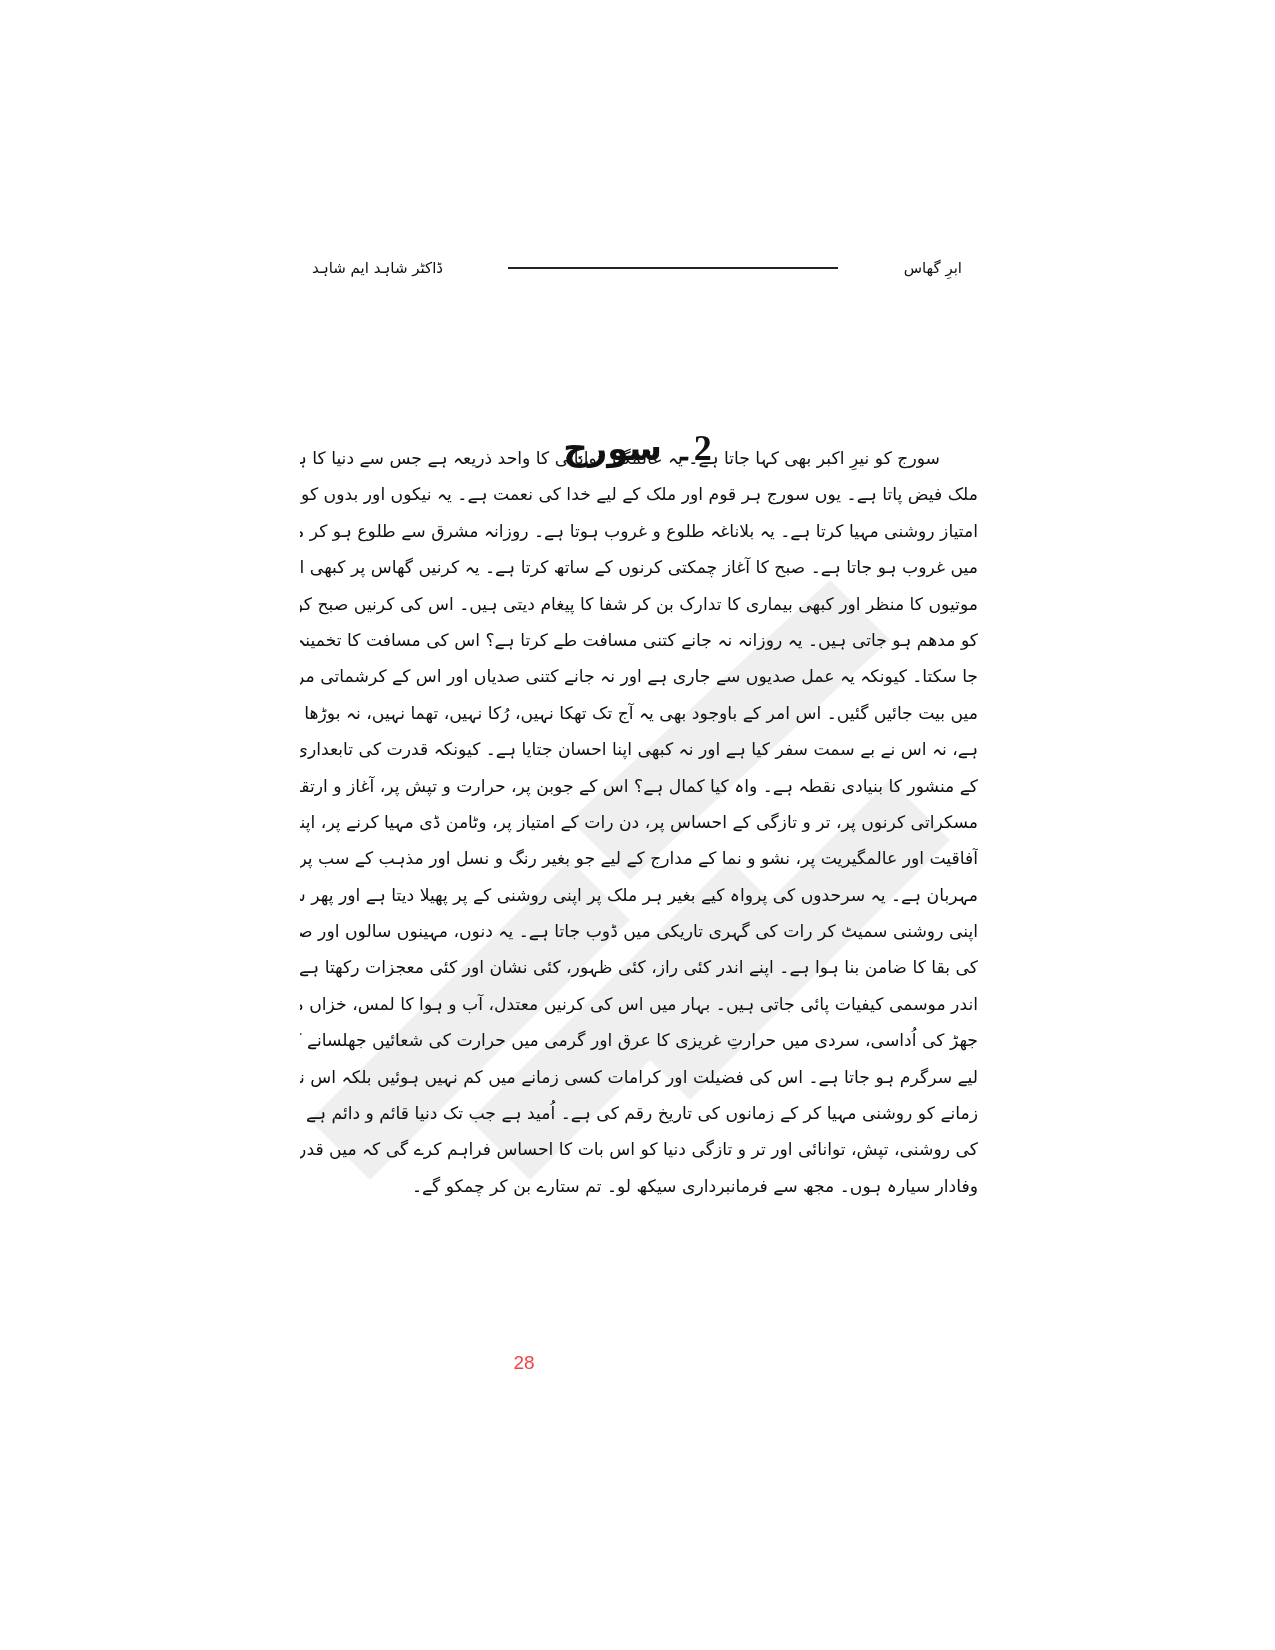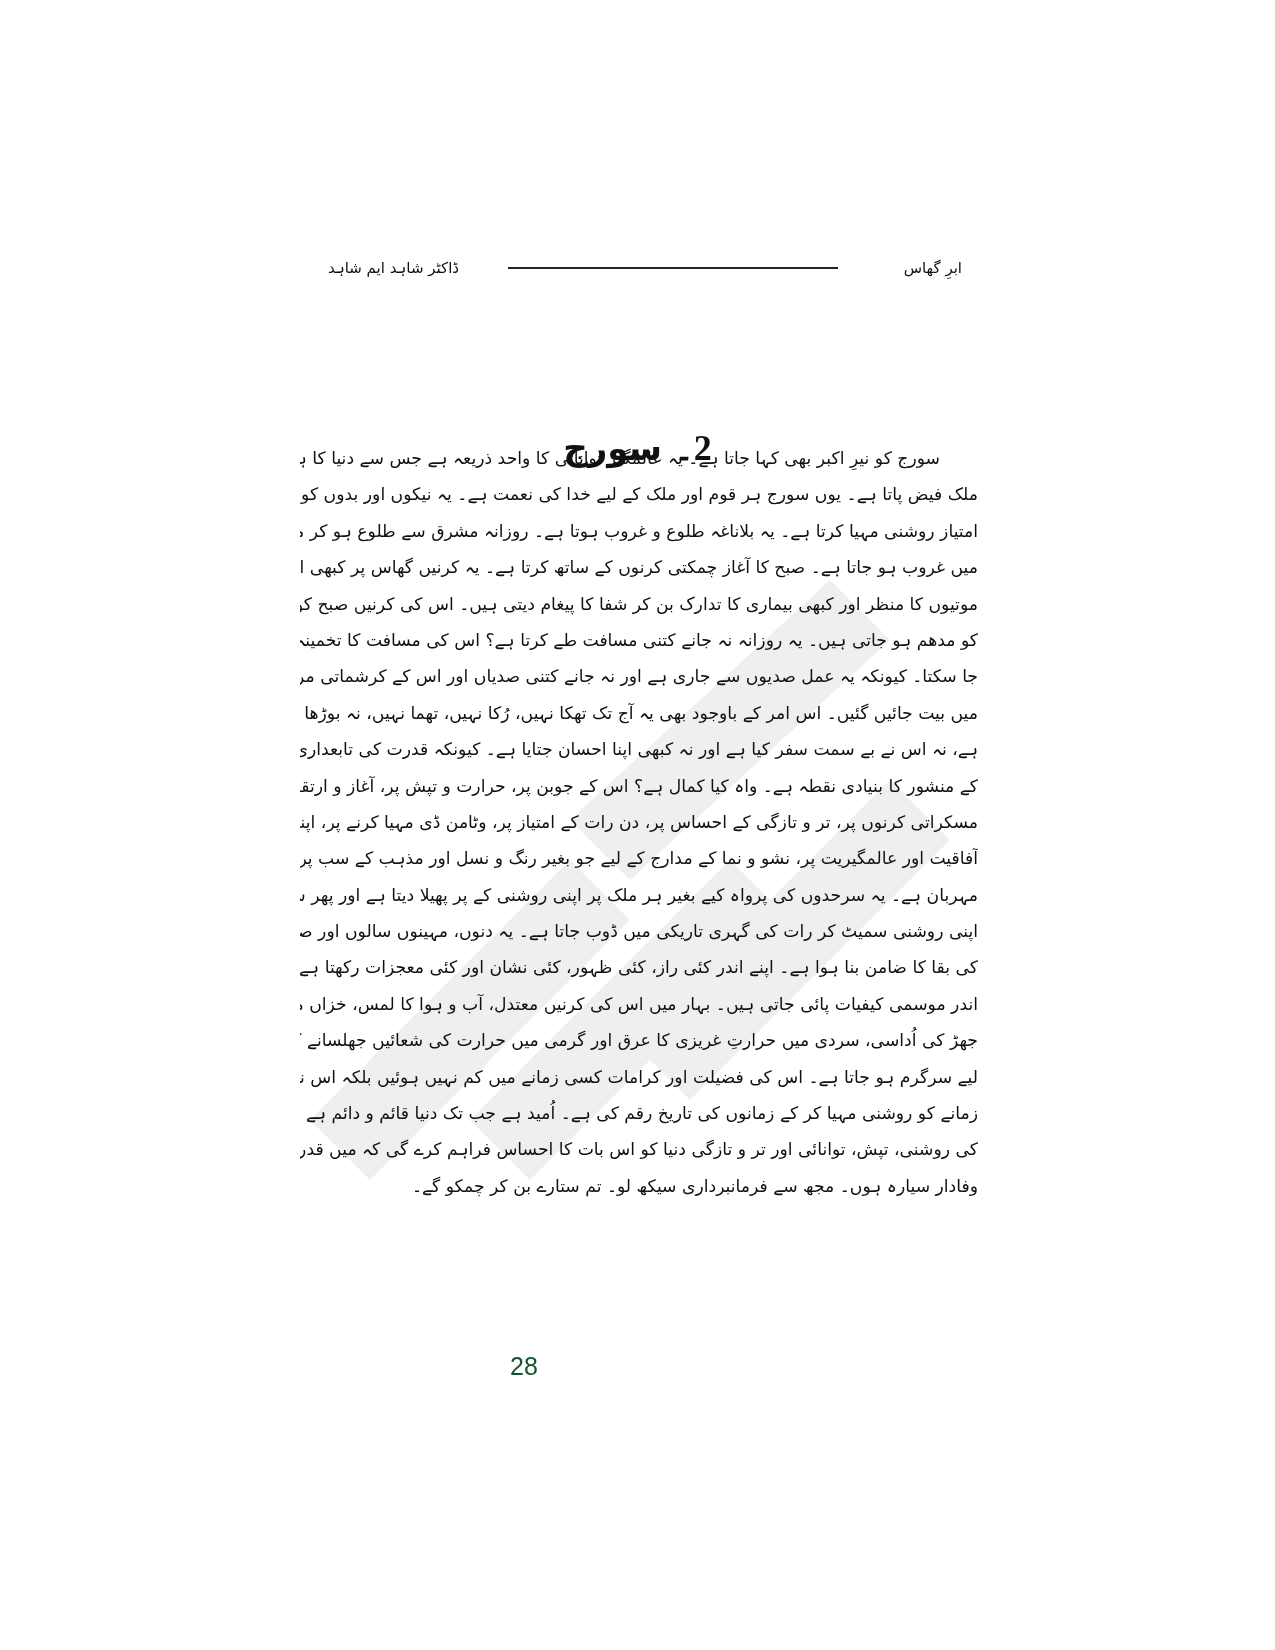--- a/index.html
+++ b/index.html
@@ -42,21 +42,20 @@
       direction: rtl;
       display: flex;
       align-items: center;
       justify-content: space-between;
     }
     .running-header .hdr-text {
       font-family: "DejaVu Sans", sans-serif;
       font-size: 15px;
       white-space: nowrap;
       color: #111;
-      margin-left: 16px;
     }
     .running-header .hdr-rule {
       flex: 0 0 auto;
       width: 330px;
       height: 0;
       border-top: 2px solid #222;
       margin: 0 14px;
     }
     
     .chapter-title {
@@ -105,22 +104,22 @@
       padding-right: 38px;
     }
     
     .page-number {
       position: absolute;
       left: 0;
       top: 1352px;
       width: 1048px;
       text-align: center;
       font-family: "Liberation Sans", sans-serif;
-      font-size: 25px;
-      color: #14532d;
+      font-size: 19px;
+      color: #ef4444;
     }
   </style>
 </head>
 <body>
 
 <div class="page">
 
   <svg class="watermark" viewBox="0 0 720 720" xmlns="http://www.w3.org/2000/svg">
     <g fill="#e3e3e3">
       <polygon points="40,560 300,300 360,360 100,620"></polygon>

